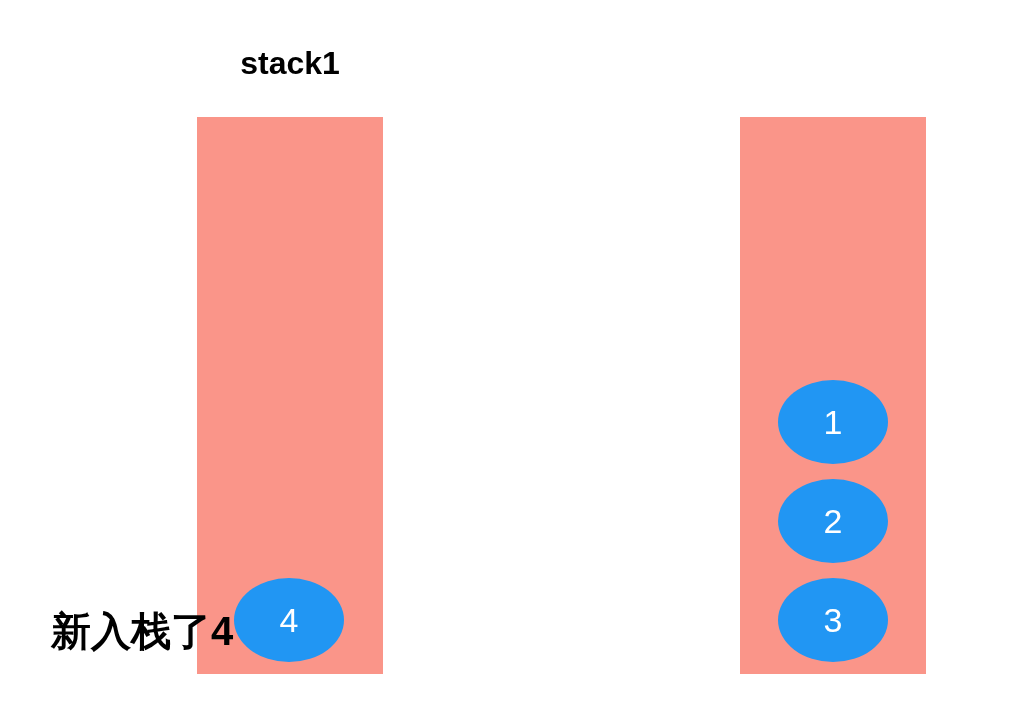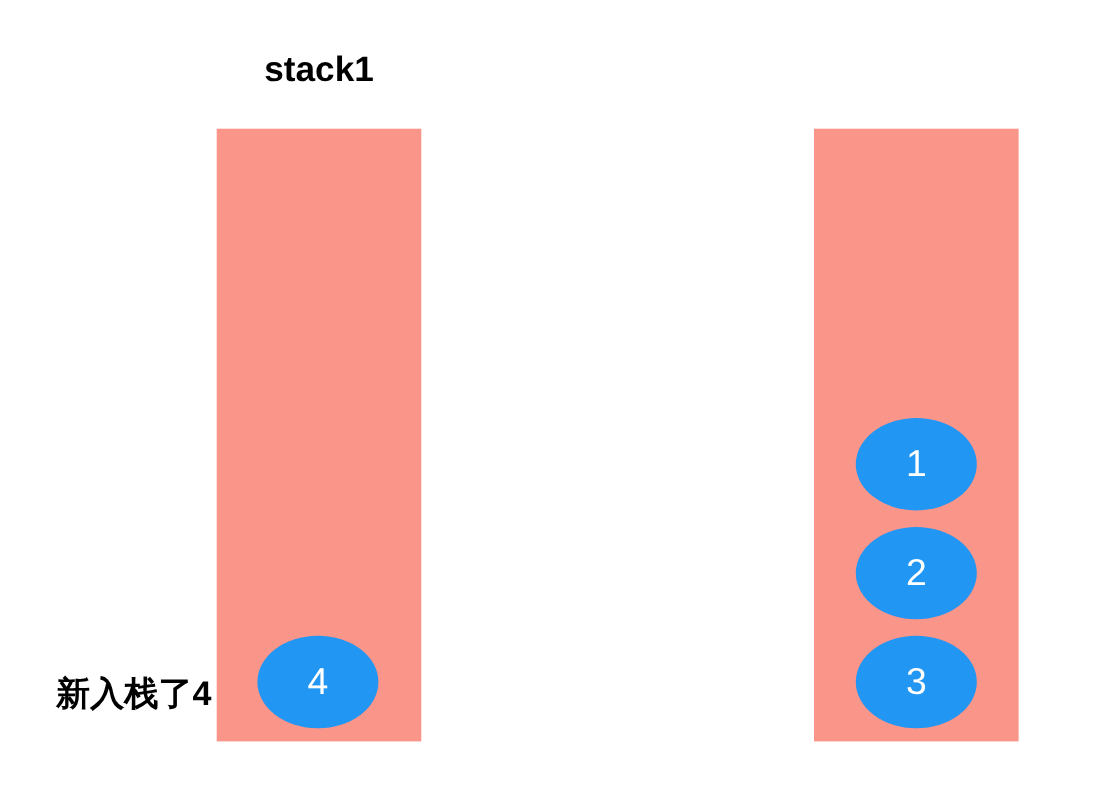--- a/index.html
+++ b/index.html
@@ -60,21 +60,21 @@
   .stack-rect.s1 .stack-item { left: 37px; }
   .item-pos-1 { top: 263px; }
   .item-pos-2 { top: 362px; }
   .item-pos-3 { top: 461px; }
   .annotation {
     position: absolute;
     left: 18px;
     top: 577px;
     height: 42px;
     line-height: 42px;
-    font-size: 31px;
+    font-size: 40px;
     font-weight: bold;
     color: var(--text);
     white-space: nowrap;
   }
 </style>
 </head>
 <body>
 
 <div class="canvas">
 

